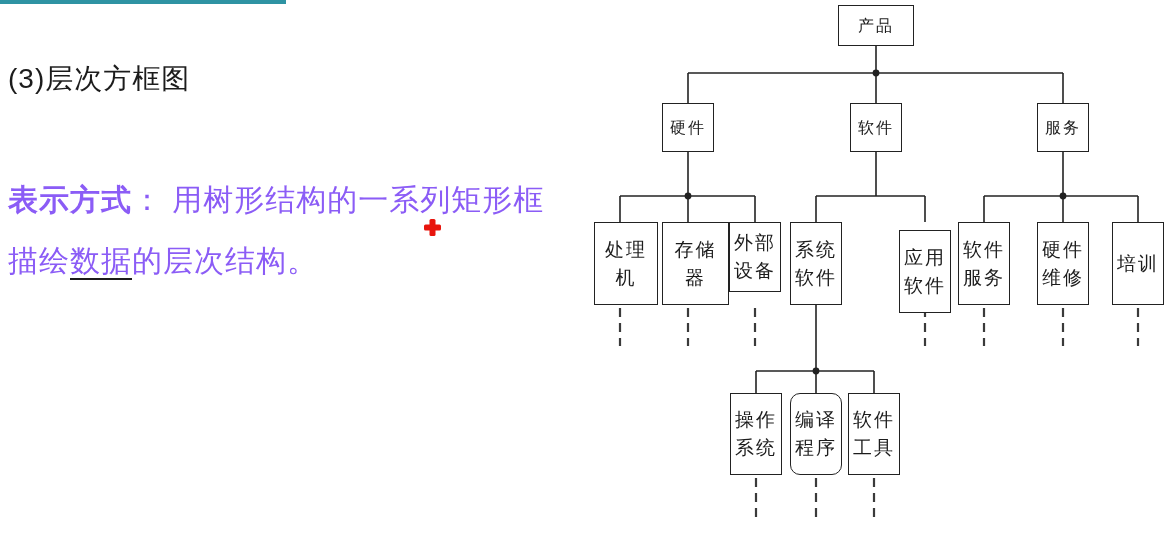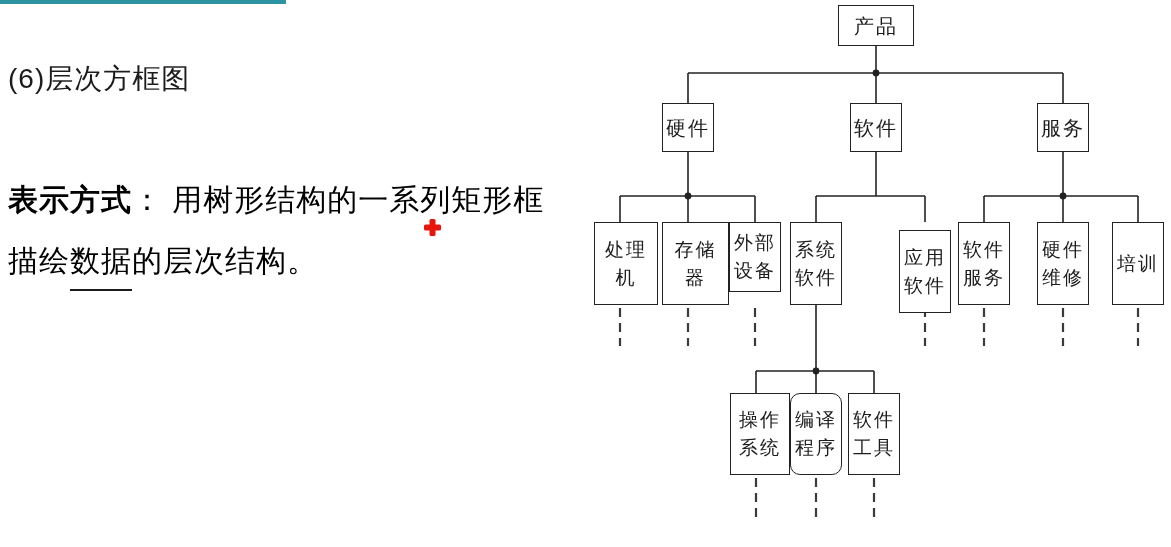--- a/index.html
+++ b/index.html
@@ -26,30 +26,30 @@
     left:8px;top:60px;
     font-size:28px;
     letter-spacing:1px;
     color:#1c1c1c;
     white-space:nowrap;
   }
   .body-line{
     position:absolute;
     left:8px;
     font-size:30px;
-    color:#000000;
+    color:#8b5cf6;
     white-space:nowrap;
     letter-spacing:1px;
   }
   .body-line1{top:180px;}
   .body-line2{top:241px;}
   .bold-lead{font-weight:bold;}
   .underlined{
     border-bottom:2.5px solid #1c1c1c;
-    padding-bottom:12px;
+    padding-bottom:1px;
   }
   .marker{
     position:absolute;
     left:424px;top:219px;
     width:17px;height:17px;
   }
   .diagram{
     position:absolute;
     left:0;top:0;
     width:1171px;height:547px;
@@ -70,30 +70,30 @@
     color:#1c1c1c;
     text-align:center;
   }
   .node .ln{
     display:block;
     font-size:19px;
     line-height:28px;
     letter-spacing:2px;
     white-space:nowrap;
   }
-  .node.lv1 .ln,.node.lv2 .ln{font-size:20px;line-height:24px;}
+  .node.lv1 .ln,.node.lv2 .ln{font-size:16px;line-height:24px;}
 </style>
 </head>
 <body>
 
 <div class="slide">
 
   <div class="accent-line"></div>
 
-  <div class="heading">(6)层次方框图</div>
+  <div class="heading">(3)层次方框图</div>
 
   <div class="body-line body-line1">
     <span class="bold-lead">表示方式</span><span>： 用树形结构的一系列矩形框</span>
   </div>
 
   <div class="body-line body-line2">
     <span>描绘</span><span class="underlined">数据</span><span>的层次结构。</span>
   </div>
 
   <div class="marker">
@@ -194,21 +194,21 @@
       <span class="ln">服务</span>
     </div>
     <div class="node" style="left:1037px;top:222px;width:52px;height:83px;">
       <span class="ln">硬件</span>
       <span class="ln">维修</span>
     </div>
     <div class="node" style="left:1112px;top:222px;width:52px;height:83px;">
       <span class="ln">培训</span>
     </div>
 
-    <div class="node" style="left:730px;top:393px;width:60px;height:82px;">
+    <div class="node" style="left:730px;top:393px;width:52px;height:82px;">
       <span class="ln">操作</span>
       <span class="ln">系统</span>
     </div>
     <div class="node" style="left:790px;top:393px;width:52px;height:82px;border-radius:10px;">
       <span class="ln">编译</span>
       <span class="ln">程序</span>
     </div>
     <div class="node" style="left:848px;top:393px;width:52px;height:82px;">
       <span class="ln">软件</span>
       <span class="ln">工具</span>

